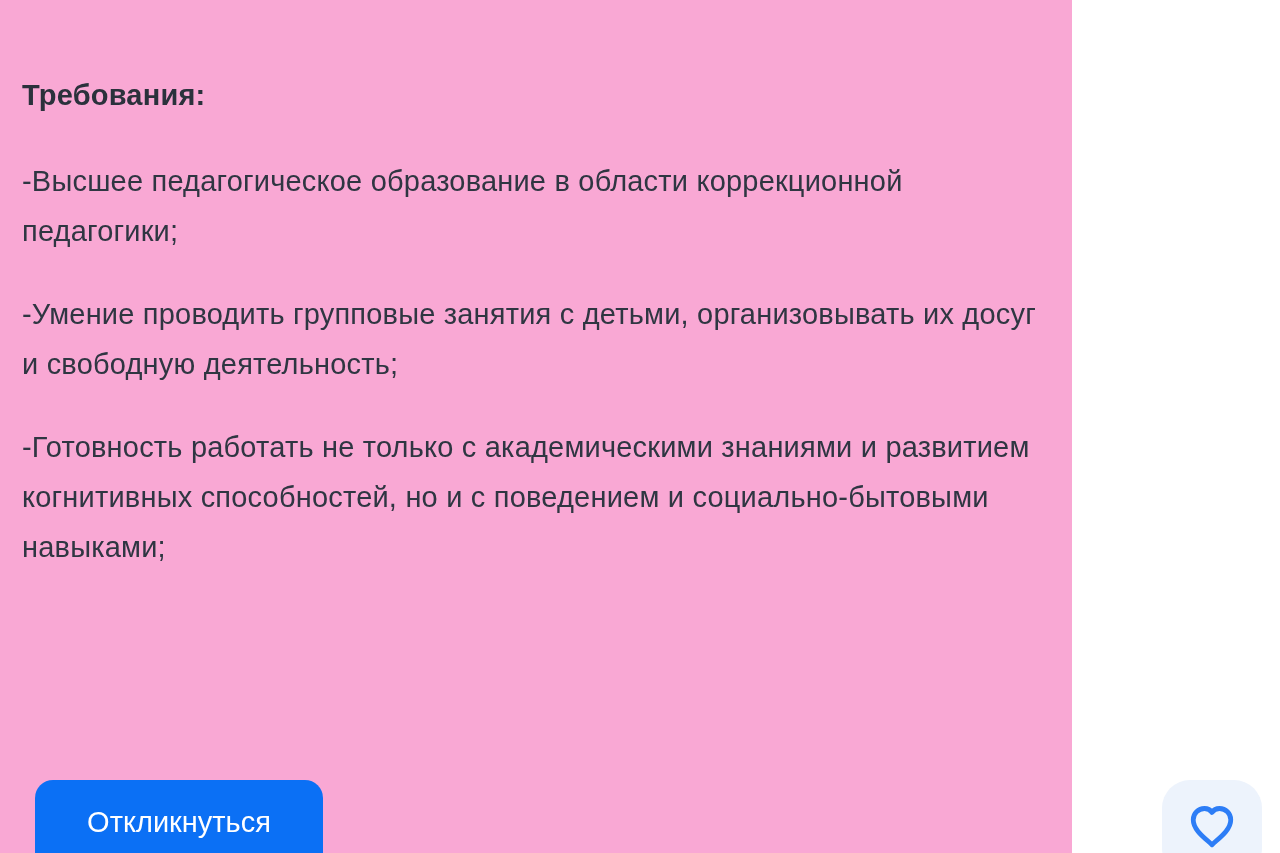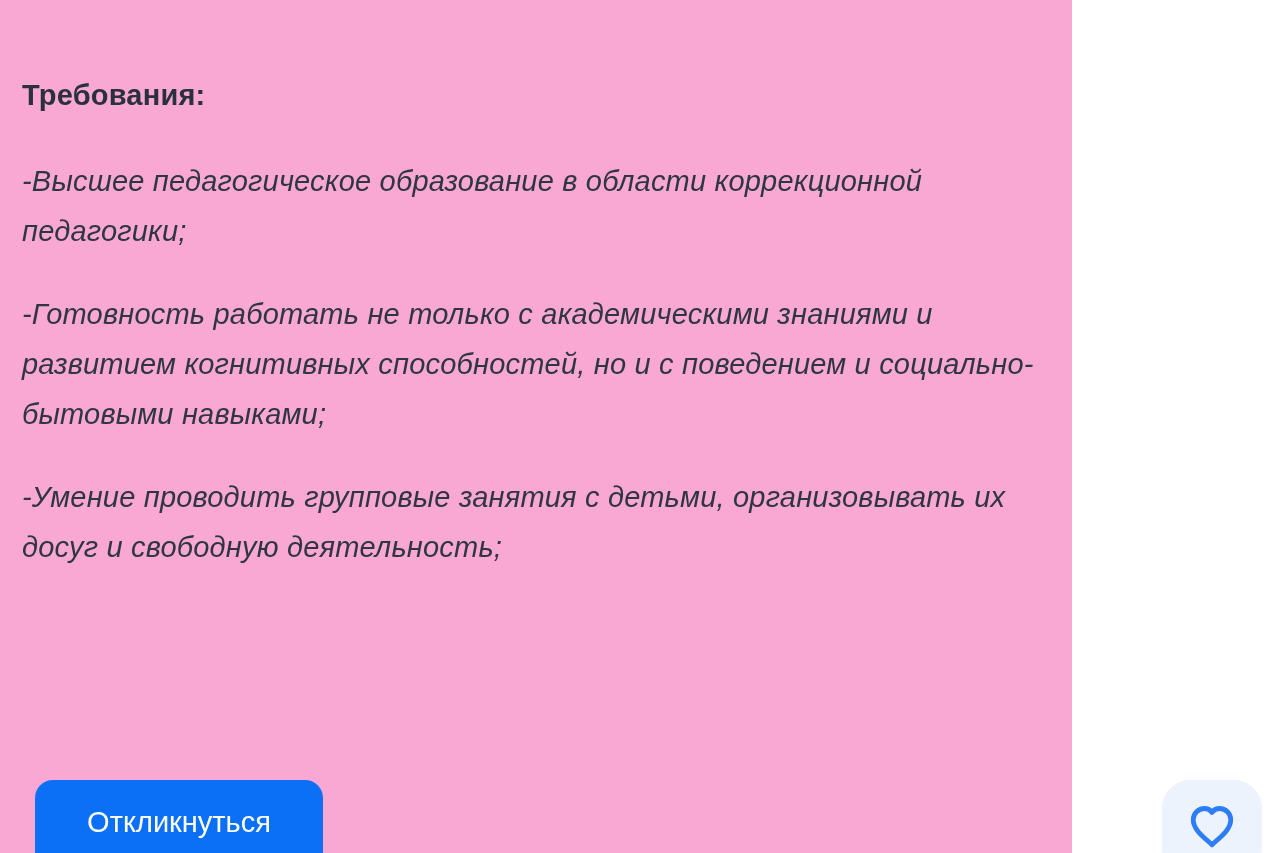--- a/index.html
+++ b/index.html
@@ -27,21 +27,20 @@
   .content h2 {
     font-size: 29px;
     line-height: 34px;
     font-weight: 700;
     margin: 0 0 44px 0;
     color: #2b313c;
   }
   .content p {
     margin: 0 0 33px 0;
     max-width: 1240px;
-    font-style: italic;
   }
   .actions {
     position: absolute;
     left: 0;
     top: 780px;
     width: 1280px;
     display: flex;
     justify-content: space-between;
     align-items: flex-start;
     padding: 0;
@@ -87,23 +86,23 @@
 <body>
 
 <div class="page">
 
   <div class="content">
     <h2>Требования:</h2>
 
     <p>-Высшее педагогическое образование в области коррекционной педагогики;</p>
 
 
+    <p>-Умение проводить групповые занятия с детьми, организовывать их досуг и свободную деятельность;</p>
+
     <p>-Готовность работать не только с академическими знаниями и развитием когнитивных способностей, но и с поведением и социально-бытовыми навыками;</p>
-
-    <p>-Умение проводить групповые занятия с детьми, организовывать их досуг и свободную деятельность;</p>
   </div>
 
   <div class="actions">
     <button class="apply-btn">
       <span>Откликнуться</span>
     </button>
 
     <button class="fav-btn">
       <span>
         <svg width="50" height="48" viewBox="0 0 48 46" xmlns="http://www.w3.org/2000/svg">

